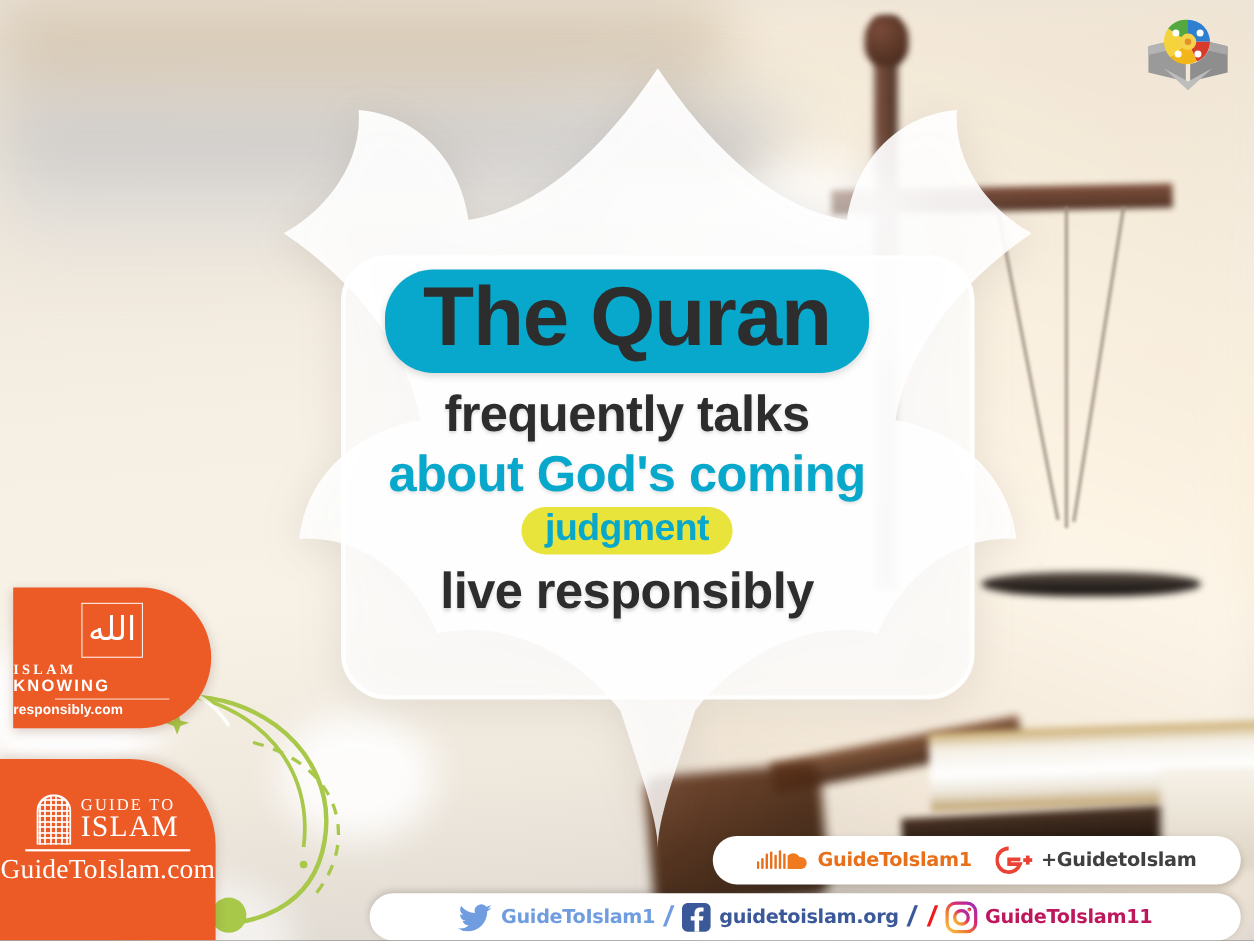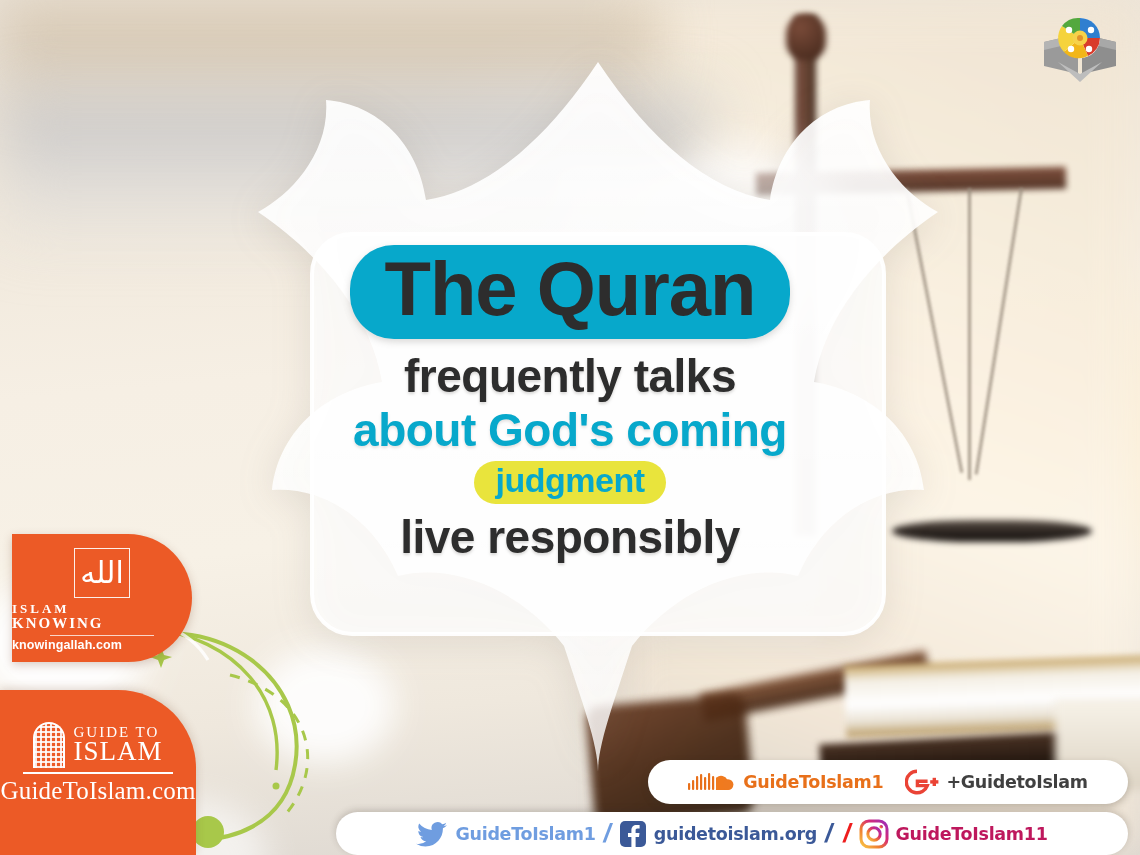--- a/index.html
+++ b/index.html
@@ -171,21 +171,21 @@
   }
   .ka-frame {
     width:56px; height:50px; border:1.5px solid rgba(255,255,255,.9);
     margin:14px auto 3px auto; position:relative;
   }
   .ka-frame .ka-glyph {
     position:absolute; inset:0; display:flex; align-items:center; justify-content:center;
     font-size:30px; line-height:1; color:#fff; font-family:"DejaVu Sans", sans-serif;
   }
   .ka-allah { font-size:13px; letter-spacing:3px; font-family:"Liberation Serif", serif; font-weight:bold; }
-  .ka-knowing { font-size:15px; letter-spacing:2px; font-family:Liberation Serif, serif; font-weight:bold; margin-top:-2px; }
+  .ka-knowing { font-size:15px; letter-spacing:2px; font-family:Liberation Sans, sans-serif; font-weight:bold; margin-top:-2px; }
   .ka-rule { width:104px; height:1px; background:rgba(255,255,255,.75); margin:3px auto 2px auto; }
   .ka-url { font-size:12.5px; font-weight:bold; letter-spacing:.1px; }
 
   .logo-guide {
     position:absolute; left:0; top:690px; width:196px; height:165px;
     background:#ec5a26;
     border-top-right-radius:78px;
     z-index:8;
     color:#fff; text-align:center;
     box-shadow:0 -2px 10px rgba(110,60,30,.2);
@@ -347,21 +347,21 @@
     </svg>
   </div>
 
   <div class="logo-knowing">
     <div class="ka-frame">
       <span class="ka-glyph">الله</span>
     </div>
     <div class="ka-allah">ISLAM</div>
     <div class="ka-knowing">KNOWING</div>
     <div class="ka-rule"></div>
-    <div class="ka-url">knowingallah.com</div>
+    <div class="ka-url">responsibly.com</div>
   </div>
 
   <div class="logo-guide">
     <div class="gi-row">
       <div class="gi-arch"></div>
       <div class="gi-words">
         <div class="gi-w1">GUIDE TO</div>
         <div class="gi-w2">ISLAM</div>
       </div>
     </div>

